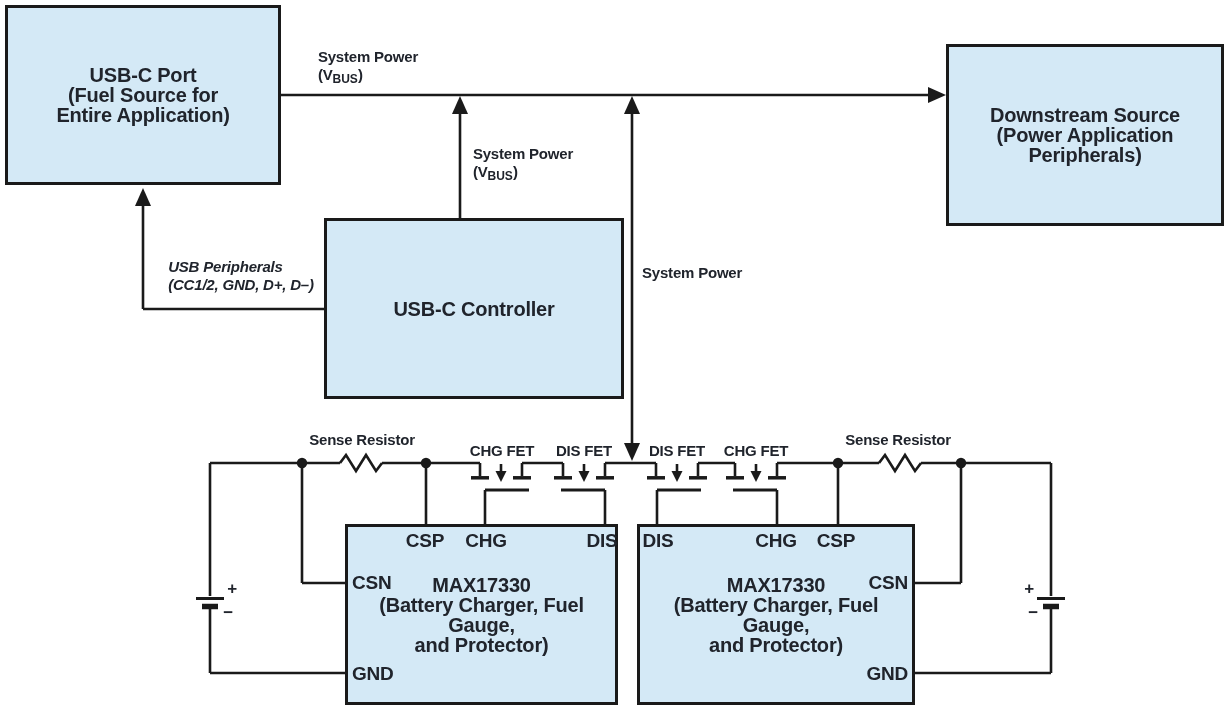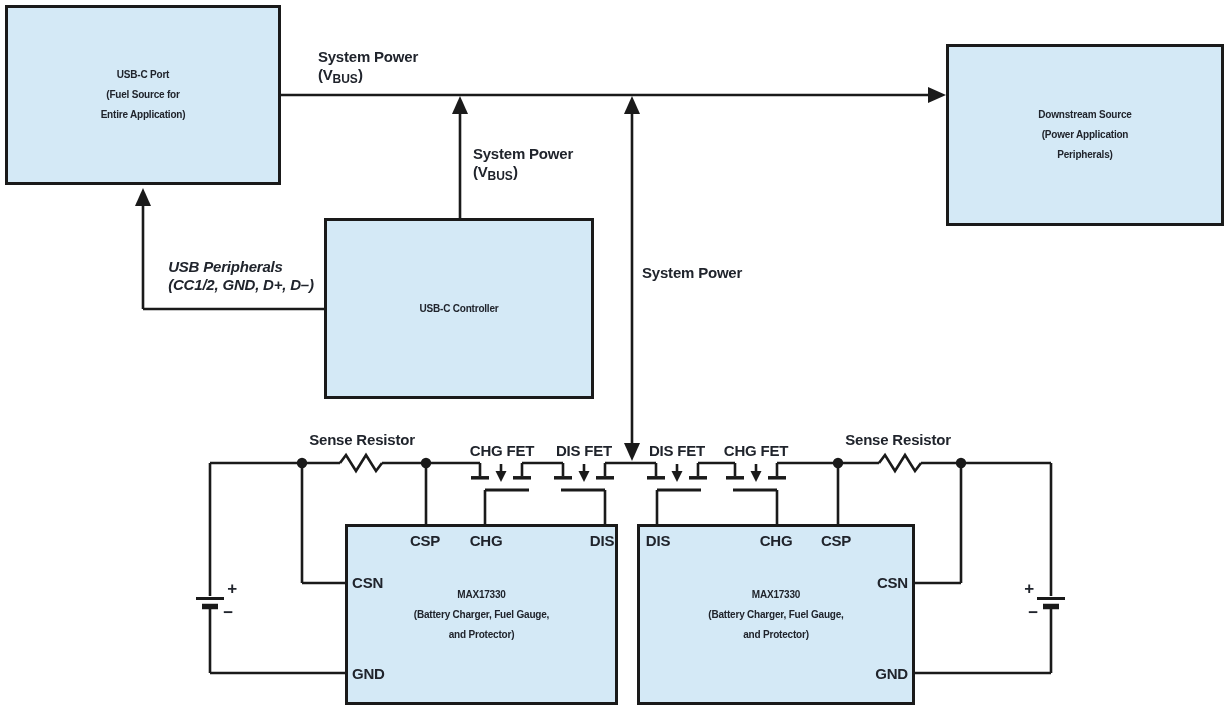--- a/index.html
+++ b/index.html
@@ -6,24 +6,24 @@
   #stage{
     position:relative;width:1228px;height:713px;background:#ffffff;overflow:hidden;
     font-family:"Liberation Sans", sans-serif;font-weight:700;color:#20242c;
     letter-spacing:-0.2px;
   }
   #wires{position:absolute;left:0;top:0;width:1228px;height:713px;}
   .box{
     position:absolute;box-sizing:border-box;background:#d4e9f6;border:3px solid #1a1a1a;
     display:flex;align-items:center;justify-content:center;text-align:center;
   }
-  .box .bline{font-size:10px;line-height:20px;}
+  .box .bline{font-size:20px;line-height:20px;}
   .lbl{position:absolute;font-size:15px;line-height:18px;text-align:left;white-space:nowrap;}
   .lbl.center{transform:translateX(-50%);}
-  .pin{position:absolute;font-size:15px;line-height:16px;white-space:nowrap;}
+  .pin{position:absolute;font-size:19px;line-height:16px;white-space:nowrap;}
   .pin.center{transform:translateX(-50%);}
   .pin.rt{text-align:right;}
   sub.vb{font-size:12px;letter-spacing:0;vertical-align:-3px;}
   .batsign{position:absolute;font-size:17px;line-height:16px;transform:translate(-50%,-50%);}
 </style>
 </head>
 <body>
 
 <div id="stage">
 
@@ -162,21 +162,21 @@
   </div>
 
   <div class="box" style="left:946px;top:4px;width:278px;height:182px;margin-top:40px;">
     <div>
       <div class="bline">Downstream Source</div>
       <div class="bline">(Power Application</div>
       <div class="bline">Peripherals)</div>
     </div>
   </div>
 
-  <div class="box" style="left:324px;top:218px;width:270px;height:181px;">
+  <div class="box" style="left:324px;top:218px;width:300px;height:181px;">
     <div>
       <div class="bline">USB-C Controller</div>
     </div>
   </div>
 
   <div class="box" style="left:345px;top:524px;width:273px;height:181px;">
     <div>
       <div class="bline">MAX17330</div>
       <div class="bline">(Battery Charger, Fuel Gauge,</div>
       <div class="bline">and Protector)</div>

